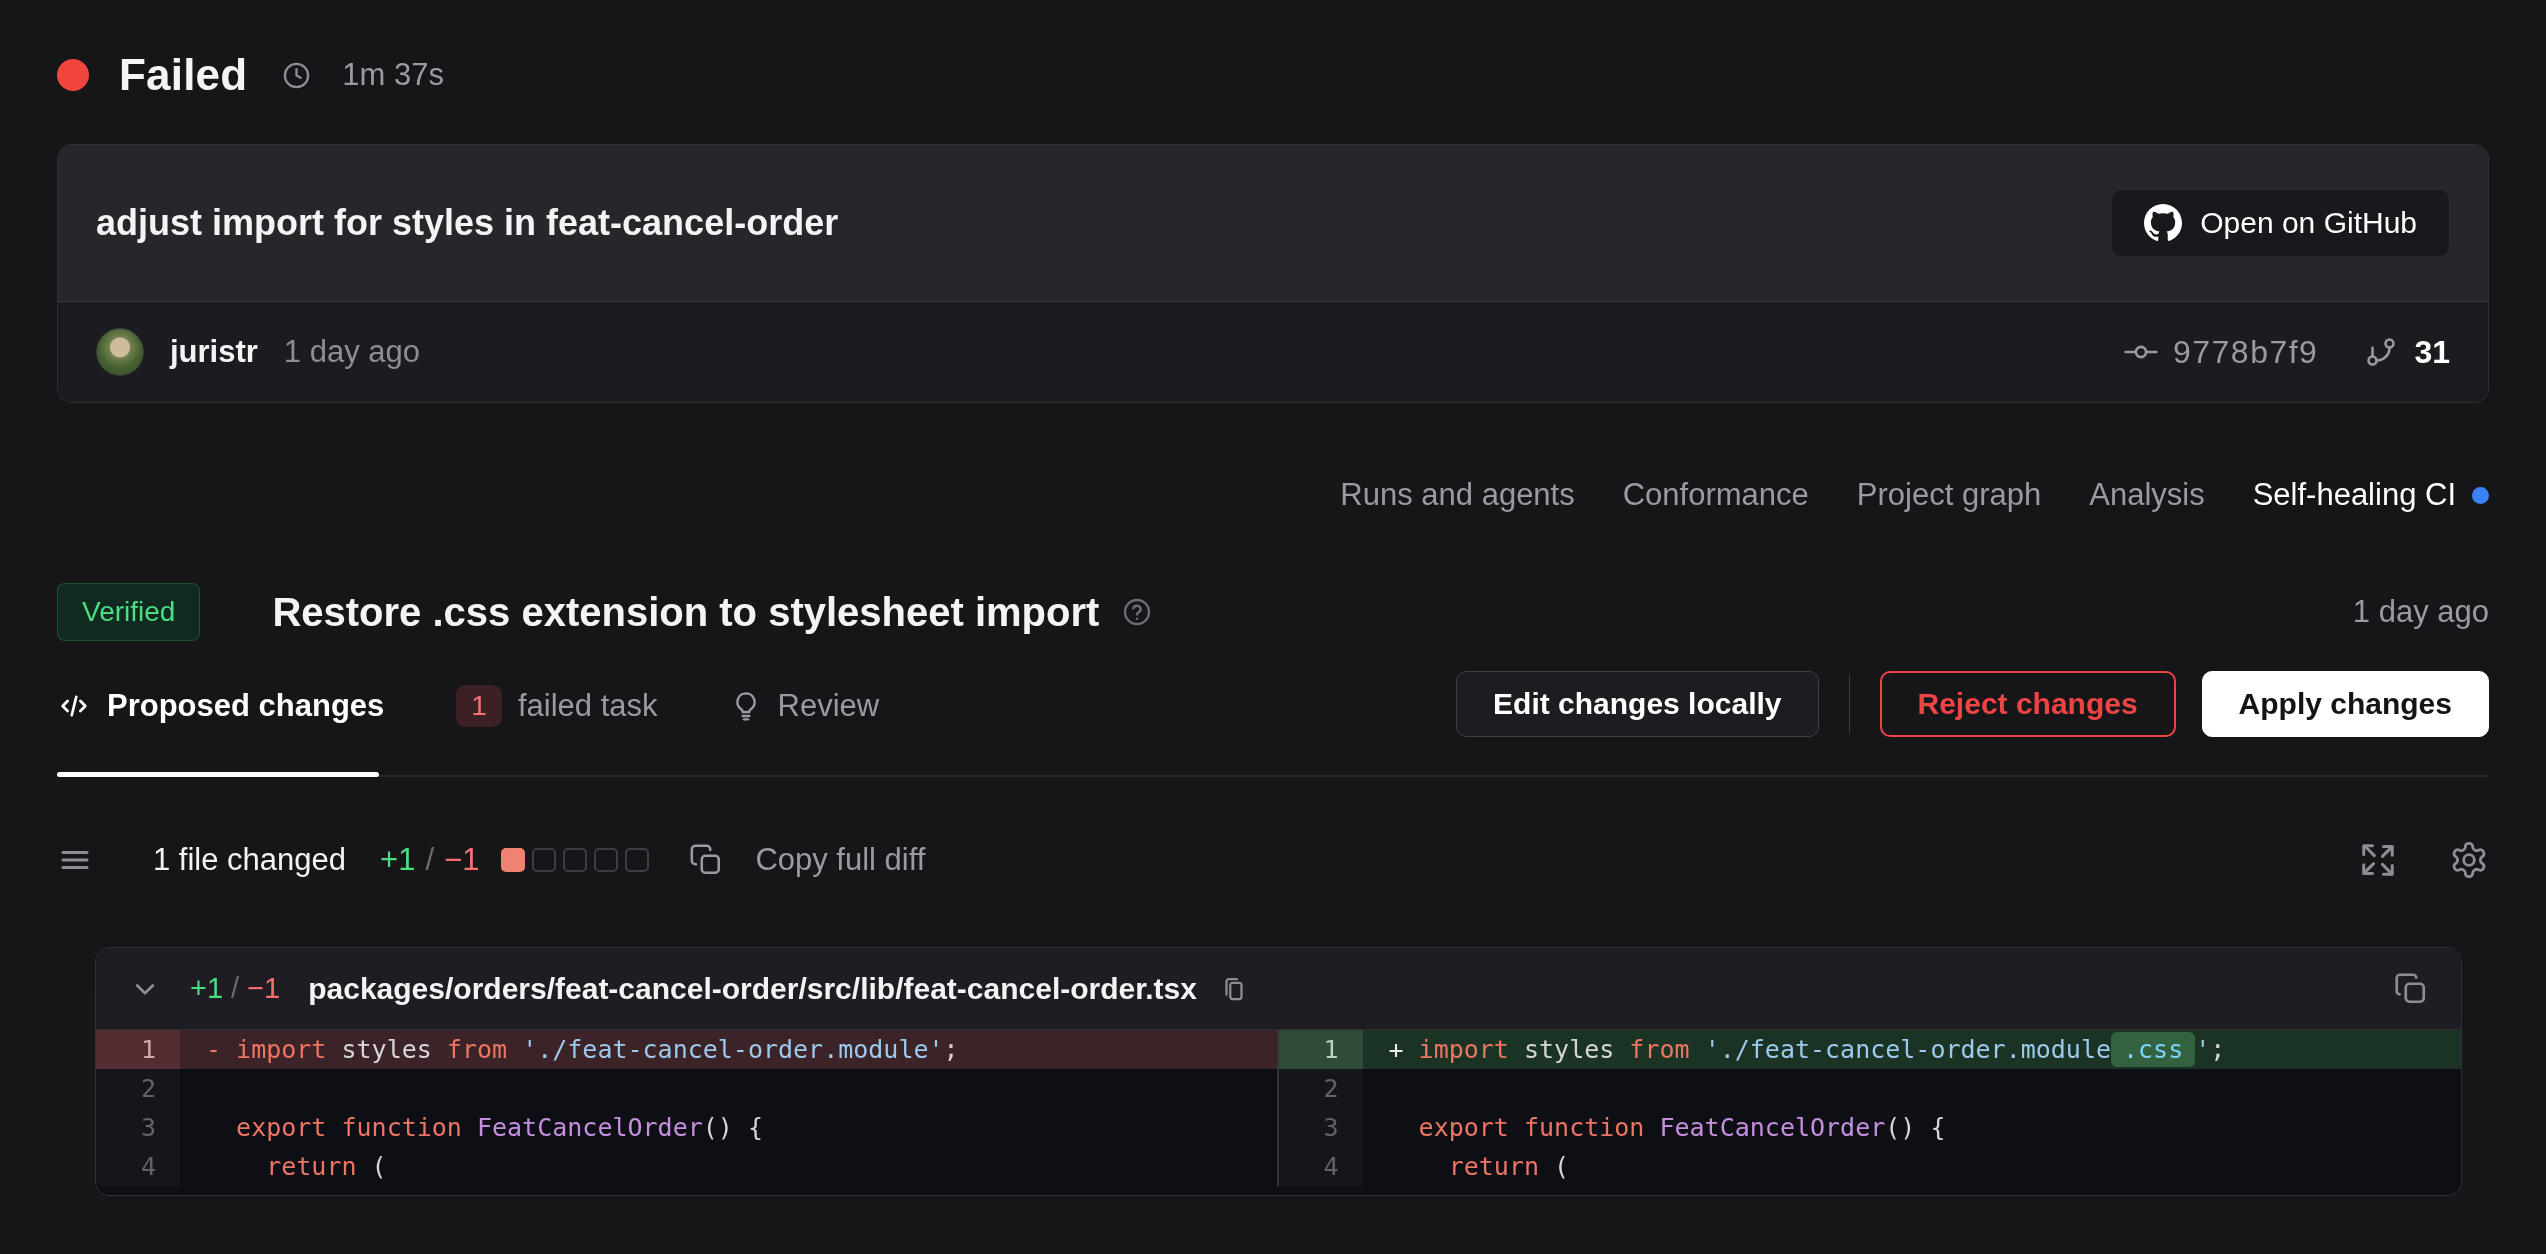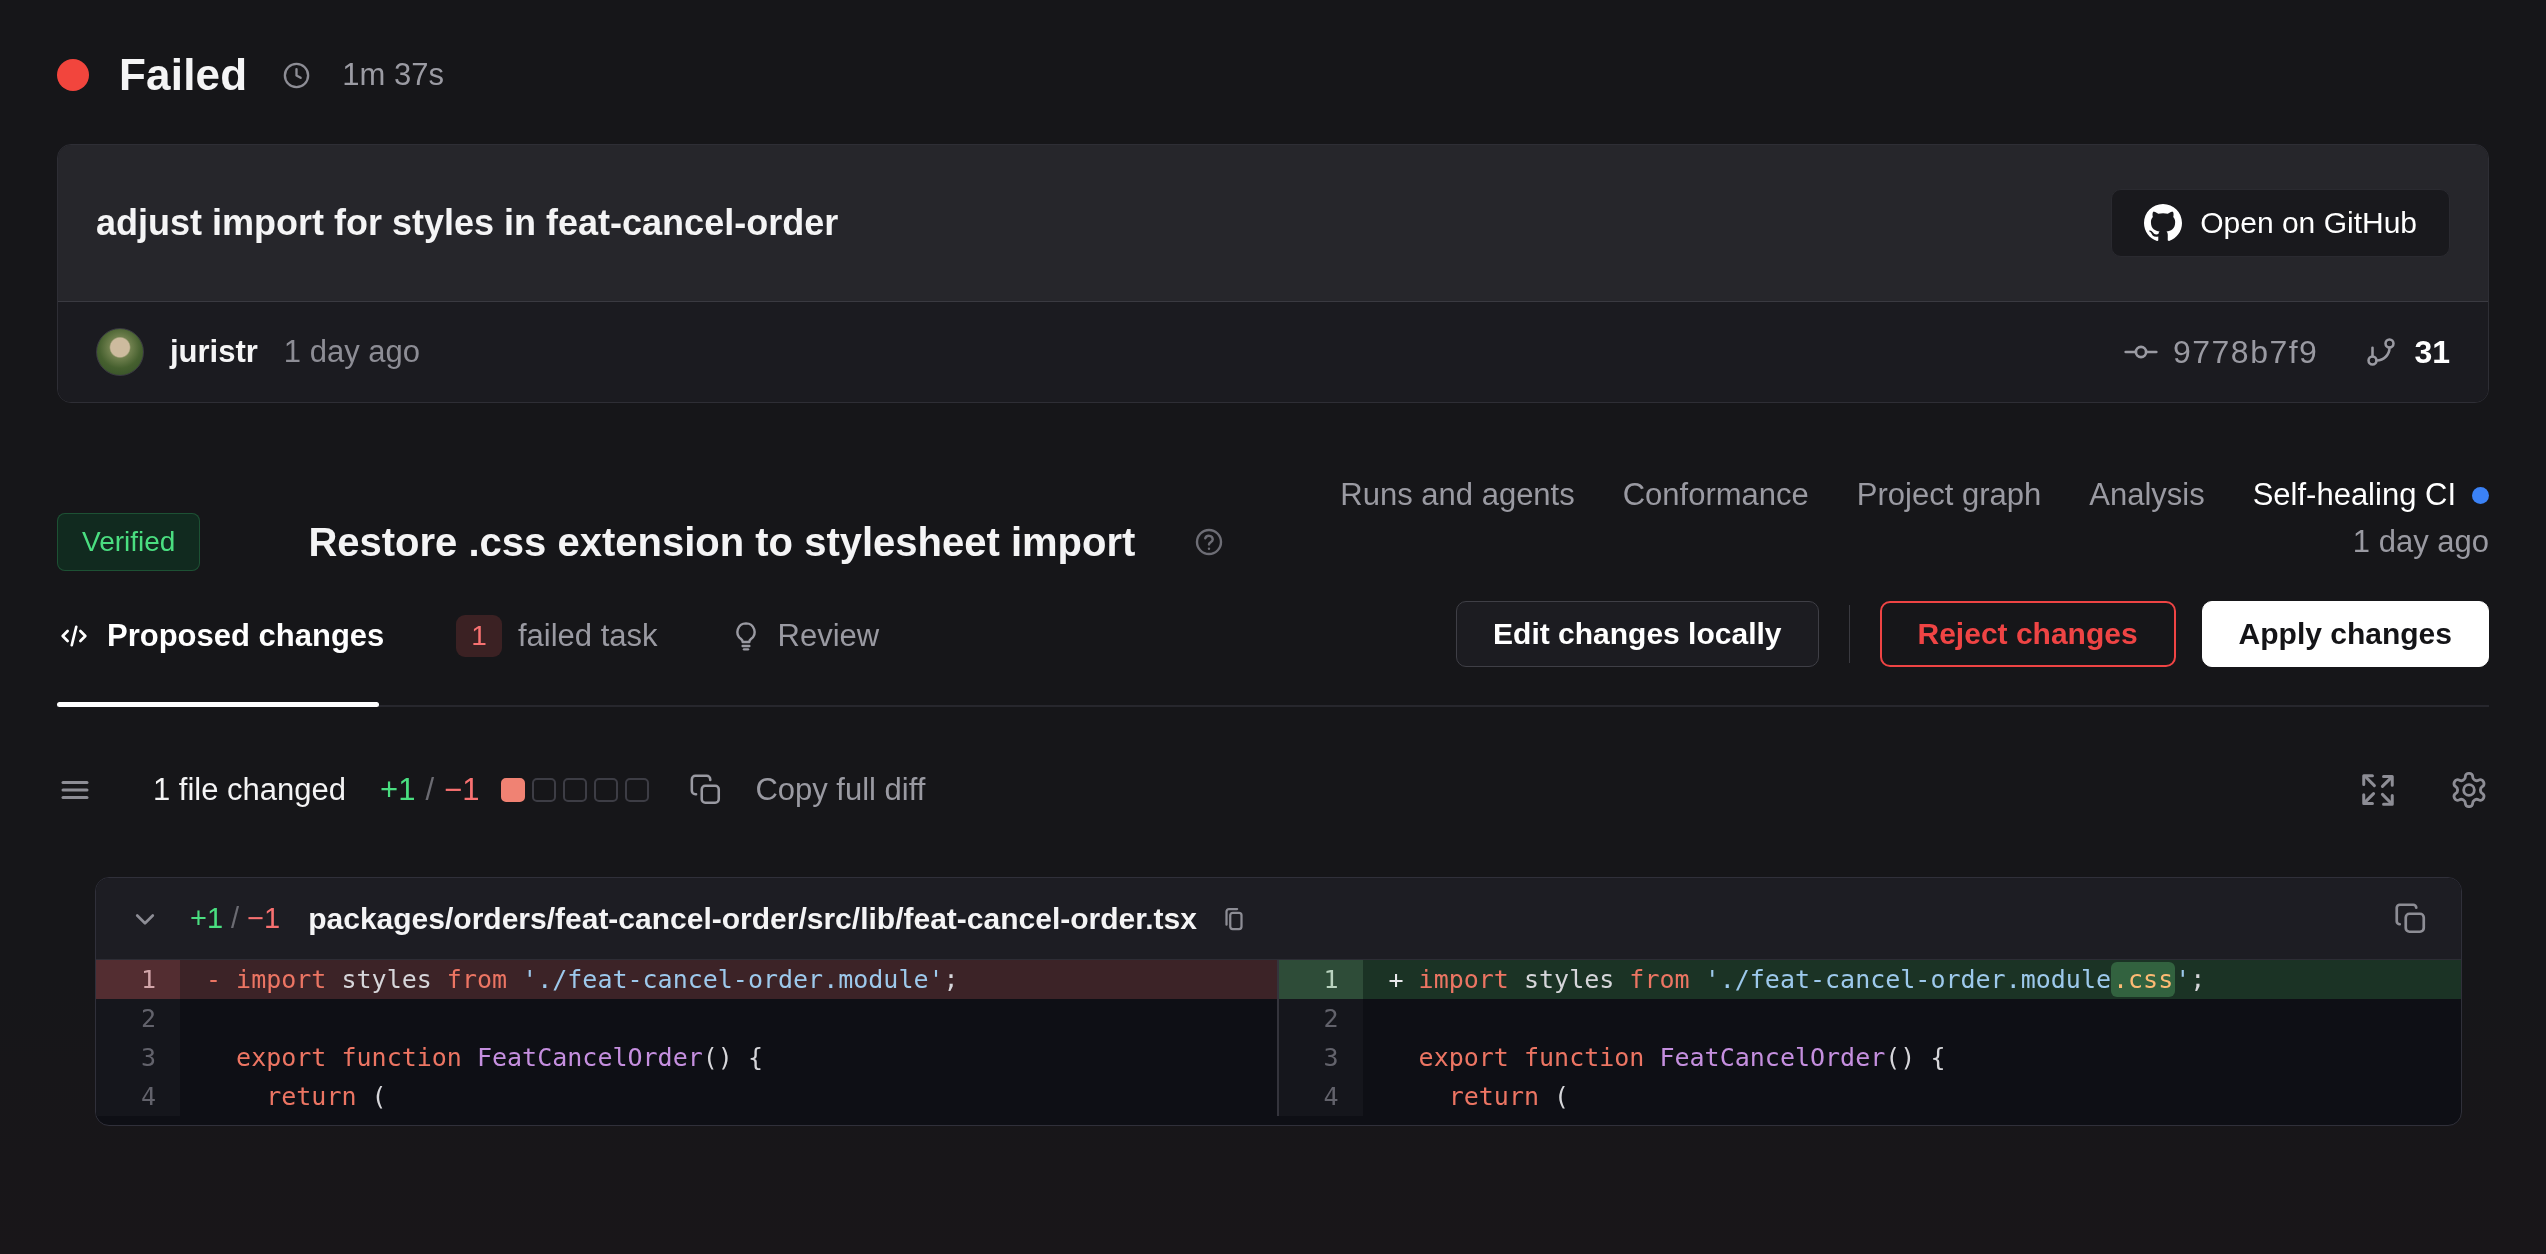--- a/index.html
+++ b/index.html
@@ -38,21 +38,21 @@
   .branch-group { display:flex; align-items:center; gap:16px; }
   .branch-count { font-size:32px; font-weight:600; color:#fff; }
 
   
   .nav-row { margin-top:74px; display:flex; justify-content:flex-end; align-items:center; gap:48px; }
   .nav-item { font-size:31px; color:#9a9aa2; cursor:pointer; }
   .nav-item.active { color:#fff; display:flex; align-items:center; gap:16px; }
   .nav-dot { width:17px; height:17px; border-radius:50%; background:#3b82f6; }
 
   
-  .fix-header { display:flex; align-items:center;gap:36px; }
+  .fix-header { margin-top:70px; display:flex; align-items:center; }
   .verified-badge { background:#112a1f; border:1px solid rgba(74,222,128,.22); color:#4ade80; font-size:28px; border-radius:8px; padding:12px 24px; }
   .fix-title { font-size:40px; font-weight:700; margin-left:72px; }
   .help-icon { margin-left:22px; color:#6d6d75; }
   .fix-time { margin-left:auto; font-size:31px; color:#9a9aa2; }
 
   
   .tabs-row { position:relative; margin-top:28px; height:108px; }
   .tabs-border { position:absolute; left:0; right:0; bottom:0; height:2px; background:#27272d; }
   .tabs { position:absolute; left:0; top:16px; display:flex; align-items:center; gap:72px; }
   .tab { display:flex; align-items:center; gap:16px; font-size:31px; color:#9a9aa2; cursor:pointer; }
@@ -96,21 +96,21 @@
   .drow.del .dcode { background:#3c2327; }
   .drow.del .gutter { background:#532d31; color:#d3a6aa; }
   .drow.add .dcode { background:#1b3325; }
   .drow.add .gutter { background:#2e4c38; color:#b9d3bf; }
   .seg-kw { color:#ec7563; }
   .seg-sign-del { color:#ec7563; }
   .seg-sign { color:#e9e9ec; }
   .seg-plain { color:#d6d6da; }
   .seg-str { color:#9dc9ec; }
   .seg-fn { color:#c58fdf; }
-  .seg-strhl { color:#fdba74; background:#32623f; border-radius:6px; padding:3px 2px; }
+  .seg-strhl { color:#7dd3fc; background:#32623f; border-radius:6px; padding:3px 12px; }
 </style>
 </head>
 <body>
 
 <div class="page">
 
   <div class="status-row">
     <div class="status-dot"></div>
     <div class="status-label">Failed</div>
     <div class="duration">

